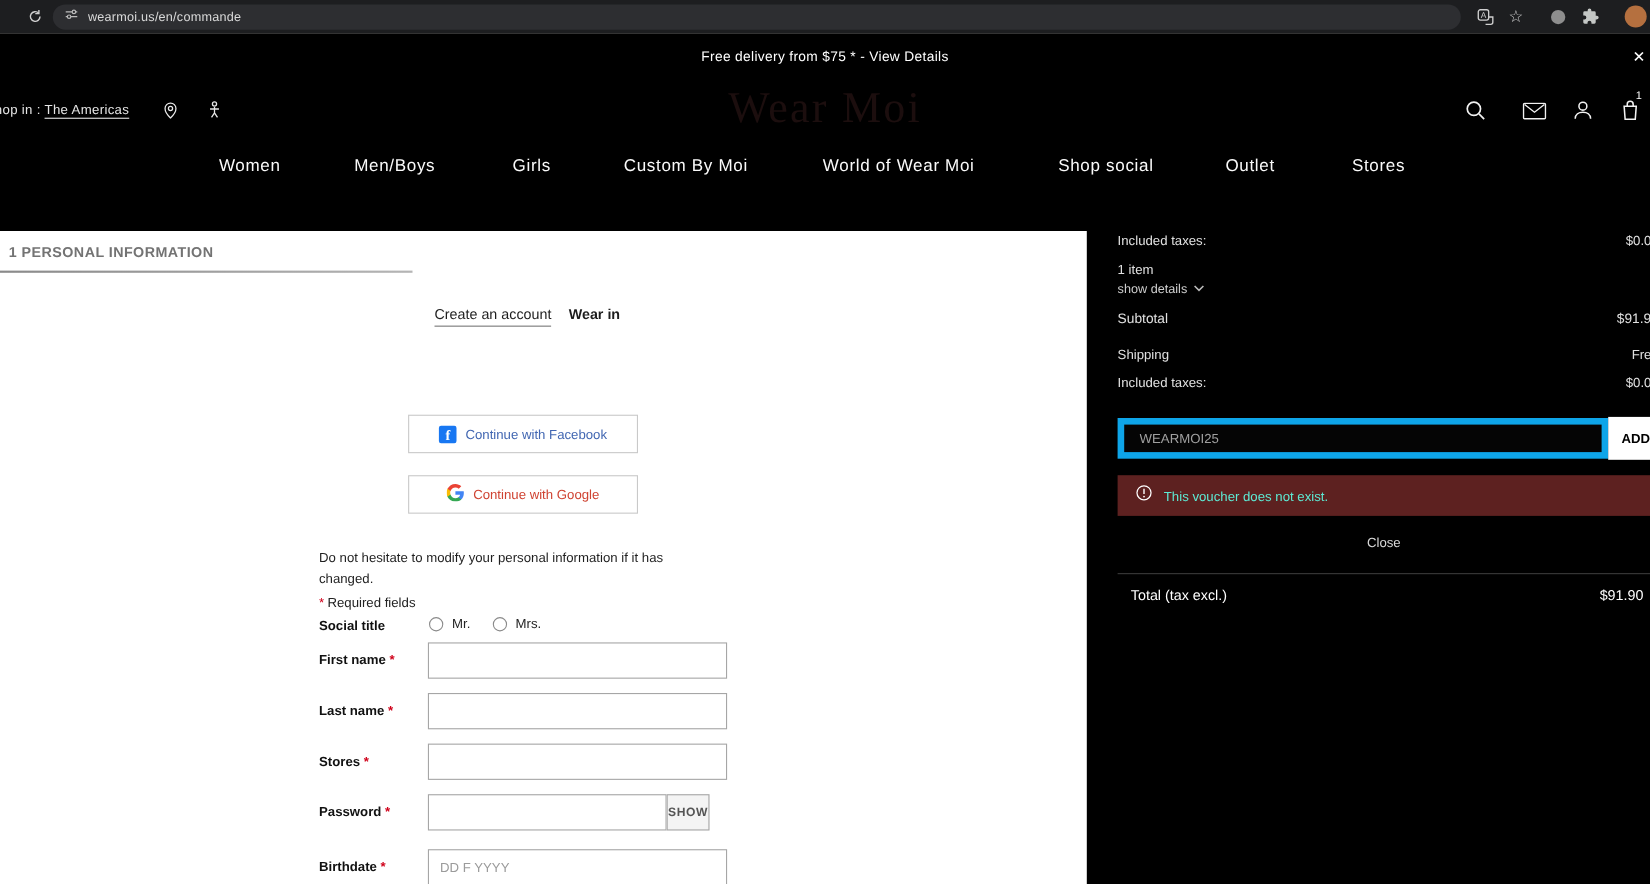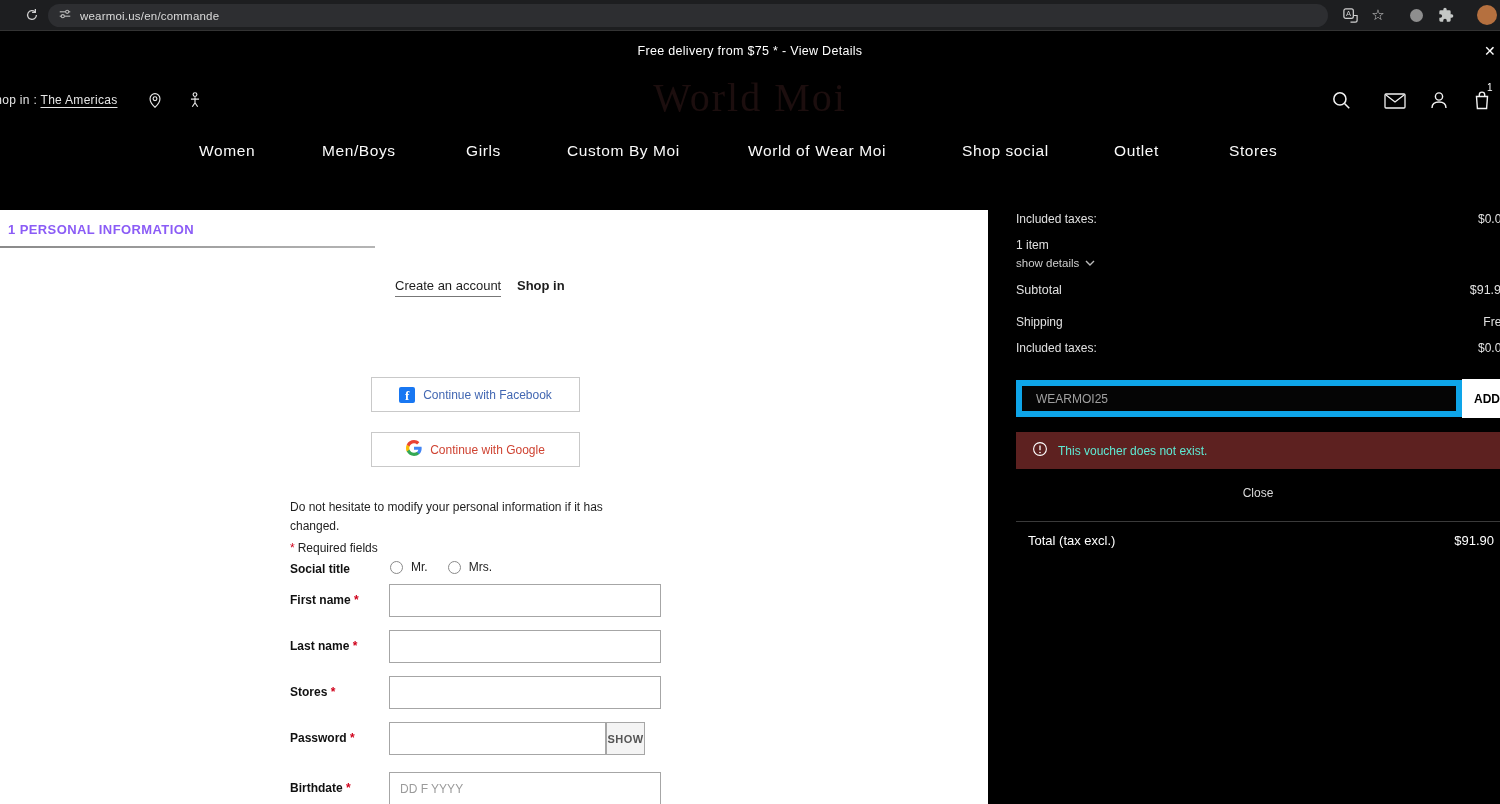--- a/index.html
+++ b/index.html
@@ -26,21 +26,21 @@
   .shop-in .region { text-decoration:underline; text-underline-offset:3px; cursor:pointer; }
   .hicon { position:absolute; display:block; }
   .logo { position:absolute; left:600px; top:74px; width:300px; text-align:center; font-family:"Liberation Serif", serif; font-size:40px; letter-spacing:2px; color:#1c0e0e; }
   .cart-badge { position:absolute; left:1487px; top:82px; color:#fff; font-size:10px; }
 
   
   .nav-item { position:absolute; top:142px; color:#fafafa; font-size:15.5px; letter-spacing:0.6px; cursor:pointer; white-space:nowrap; }
 
   
   .panel { position:absolute; left:0; top:210px; width:988px; height:594px; background:#fff; overflow:hidden; color:#111; }
-  .section-title { position:absolute; left:8px; top:12px; font-size:13px; font-weight:700; letter-spacing:0.4px; color:#8b5cf6; }
+  .section-title { position:absolute; left:8px; top:12px; font-size:13px; font-weight:700; letter-spacing:0.4px; color:#737373; }
   .section-underline { position:absolute; left:0; top:36px; width:375px; height:2px; background:linear-gradient(to right,#8a8a8a,#b5b5b5); }
   .tab { position:absolute; top:68px; font-size:13px; color:#1d1d1d; cursor:pointer; }
   .tab.active { left:395px; border-bottom:1px solid #777; padding-bottom:3px; }
   .tab.inactive { left:517px; font-weight:700; }
   .or-divider { position:absolute; left:371px; top:143px; width:209px; text-align:center; font-size:13px; color:#333;margin-top:36px; }
   .social-btn { position:absolute; left:371px; width:209px; height:35px; background:#fff; border:1px solid #c9c9c9; display:flex; align-items:center; justify-content:center; gap:8px; cursor:pointer; font-size:12px; }
   .fb-btn { top:167px; color:#4267B2; }
   .gg-btn { top:222px; color:#cf4332; }
   .fb-square { width:16px; height:16px; background:#1877f2; border-radius:2px; color:#fff; font-family:"Liberation Serif",serif; font-weight:700; font-size:13px; display:flex; align-items:flex-end; justify-content:center; line-height:15px; }
   .note { position:absolute; left:290px; top:288px; width:340px; font-size:12px; line-height:19px; color:#1f1f1f; }
@@ -126,21 +126,21 @@
           <path d="M10 18s-5.5-5-5.5-9.5a5.5 5.5 0 1 1 11 0C15.5 13 10 18 10 18z" fill="none" stroke="#e8e8e8" stroke-width="1.3"></path>
           <circle cx="10" cy="8.5" r="2.1" fill="none" stroke="#e8e8e8" stroke-width="1.3"></circle>
         </svg>
     </span>
     <span class="hicon" style="left:186px; top:90px;">
       <svg width="18" height="20" viewBox="0 0 20 20">
           <circle cx="10" cy="4" r="2.1" fill="none" stroke="#e8e8e8" stroke-width="1.3"></circle>
           <path d="M10 7v6M5.5 9h9M10 13l-3 4.5M10 13l3 4.5" fill="none" stroke="#e8e8e8" stroke-width="1.3"></path>
         </svg>
     </span>
-    <div class="logo">World Moi</div>
+    <div class="logo">Wear Moi</div>
     <span class="hicon" style="left:1330px; top:89px;">
       <svg width="22" height="22" viewBox="0 0 20 20">
           <circle cx="9" cy="9" r="5.5" fill="none" stroke="#f2f2f2" stroke-width="1.4"></circle>
           <line x1="13.2" y1="13.2" x2="17.5" y2="17.5" stroke="#f2f2f2" stroke-width="1.4"></line>
         </svg>
     </span>
     <span class="hicon" style="left:1384px; top:93px;">
       <svg width="22" height="16" viewBox="0 0 22 16">
           <rect x="1" y="1" width="20" height="14" rx="1" fill="none" stroke="#f2f2f2" stroke-width="1.3"></rect>
           <path d="M2 2l9 7 9-7" fill="none" stroke="#f2f2f2" stroke-width="1.3"></path>
@@ -170,21 +170,21 @@
     <span class="nav-item" style="left:962px;">Shop social</span>
     <span class="nav-item" style="left:1114px;">Outlet</span>
     <span class="nav-item" style="left:1229px;">Stores</span>
   </nav>
 
   <section class="panel">
     <h2 class="section-title">1 PERSONAL INFORMATION</h2>
     <div class="section-underline"></div>
 
     <span class="tab active">Create an account</span>
-    <span class="tab inactive">Shop in</span>
+    <span class="tab inactive">Wear in</span>
 
     <div class="or-divider">or</div>
 
     <div class="social-btn fb-btn">
       <span class="fb-square">f</span>
       <span>Continue with Facebook</span>
     </div>
 
     <div class="social-btn gg-btn">
       <span>

